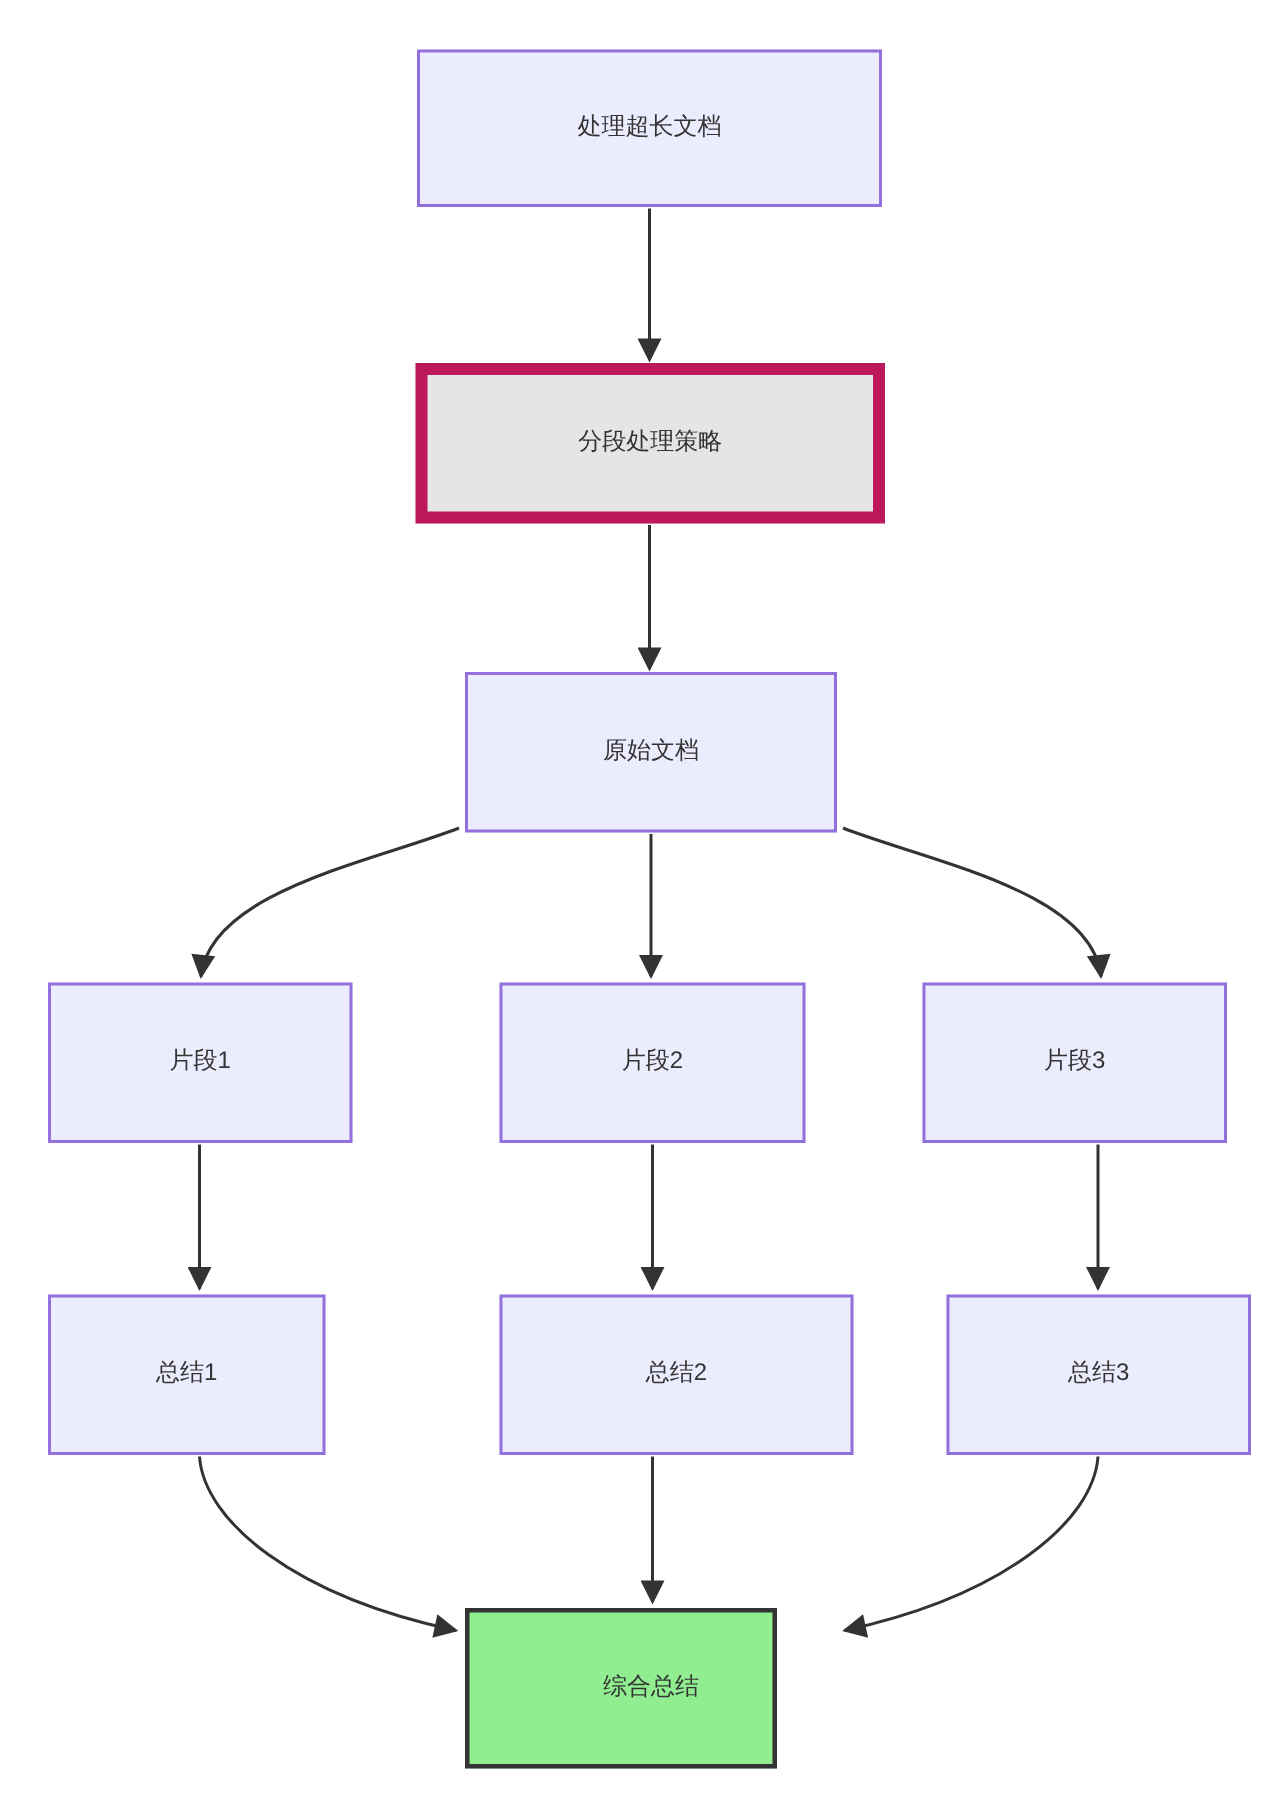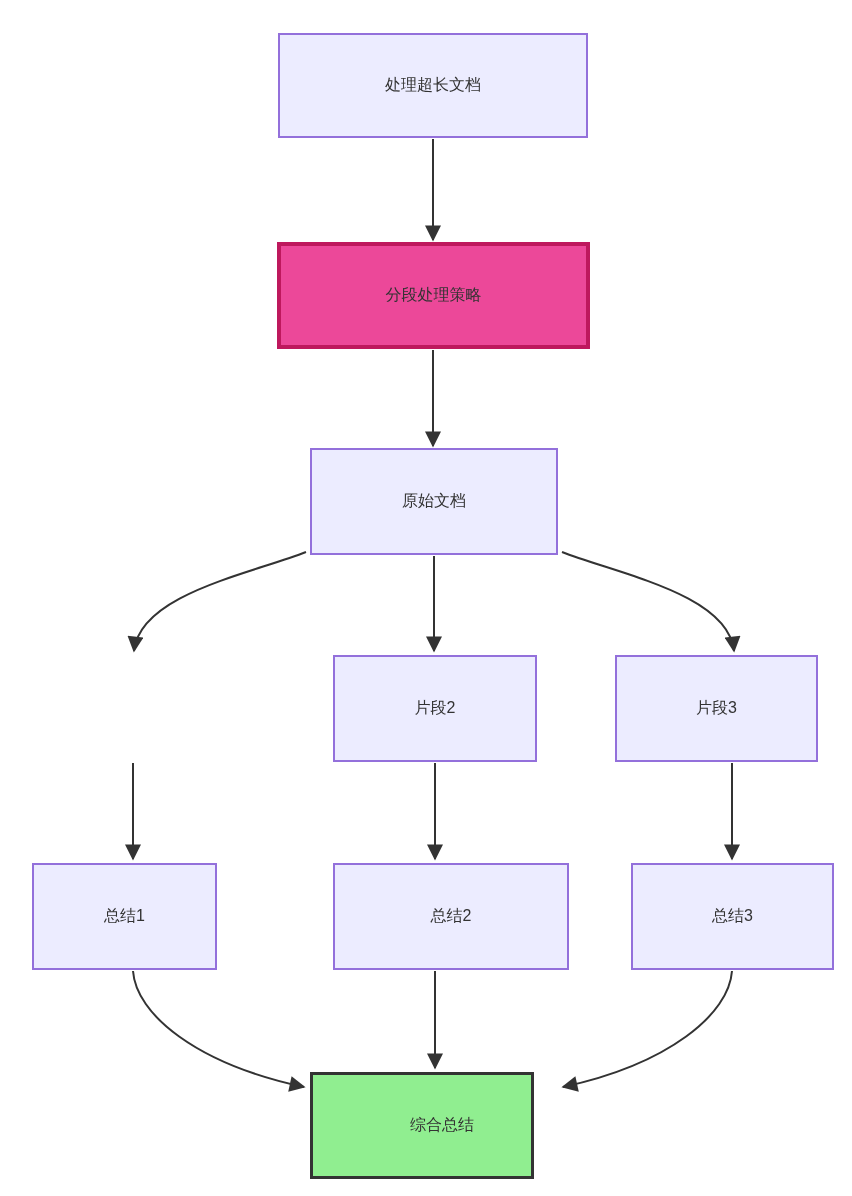--- a/index.html
+++ b/index.html
@@ -35,22 +35,22 @@
     font-size: 16px;
     line-height: 1.3;
     color: #333333;
     text-align: center;
   }
   .node.default {
     background: #ECECFF;
     border: 2px solid #9370DB;
   }
   .node.highlight {
-    background: #ec4899;
-    border: 4px solid #be185d;
+    background: #e5e5e5;
+    border: 8px solid #be185d;
   }
   .node.success {
     background: #90EE90;
     border: 3px solid #333333;
   }
 </style>
 </head>
 <body>
 
 <div class="canvas">
@@ -79,20 +79,23 @@
   </div>
 
   <div class="node highlight" style="left:277px; top:242px; width:313px; height:107px;">
     <span>分段处理策略</span>
   </div>
 
   <div class="node default" style="left:310px; top:448px; width:248px; height:107px;">
     <span>原始文档</span>
   </div>
 
+  <div class="node default" style="left:32px; top:655px; width:203px; height:107px;">
+    <span>片段1</span>
+  </div>
 
   <div class="node default" style="left:333px; top:655px; width:204px; height:107px;">
     <span>片段2</span>
   </div>
 
   <div class="node default" style="left:615px; top:655px; width:203px; height:107px;">
     <span>片段3</span>
   </div>
 
   <div class="node default" style="left:32px; top:863px; width:185px; height:107px;">
@@ -100,17 +103,17 @@
   </div>
 
   <div class="node default" style="left:333px; top:863px; width:236px; height:107px;">
     <span>总结2</span>
   </div>
 
   <div class="node default" style="left:631px; top:863px; width:203px; height:107px;text-align:right;">
     <span>总结3</span>
   </div>
 
-  <div class="node success" style="left:310px; top:1072px; width:224px; height:107px;padding-left:40px;">
+  <div class="node success" style="left:310px; top:1072px; width:208px; height:107px;padding-left:40px;">
     <span>综合总结</span>
   </div>
 
 </div>
 
 </body></html>

